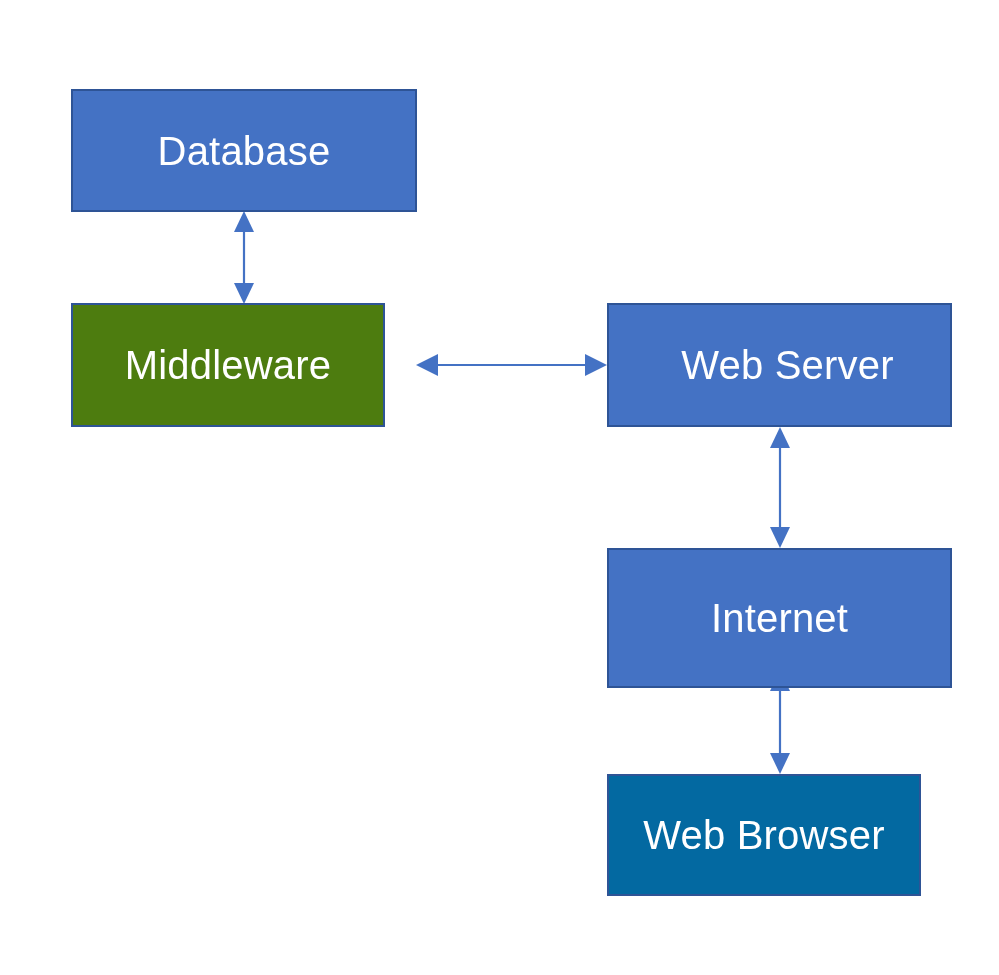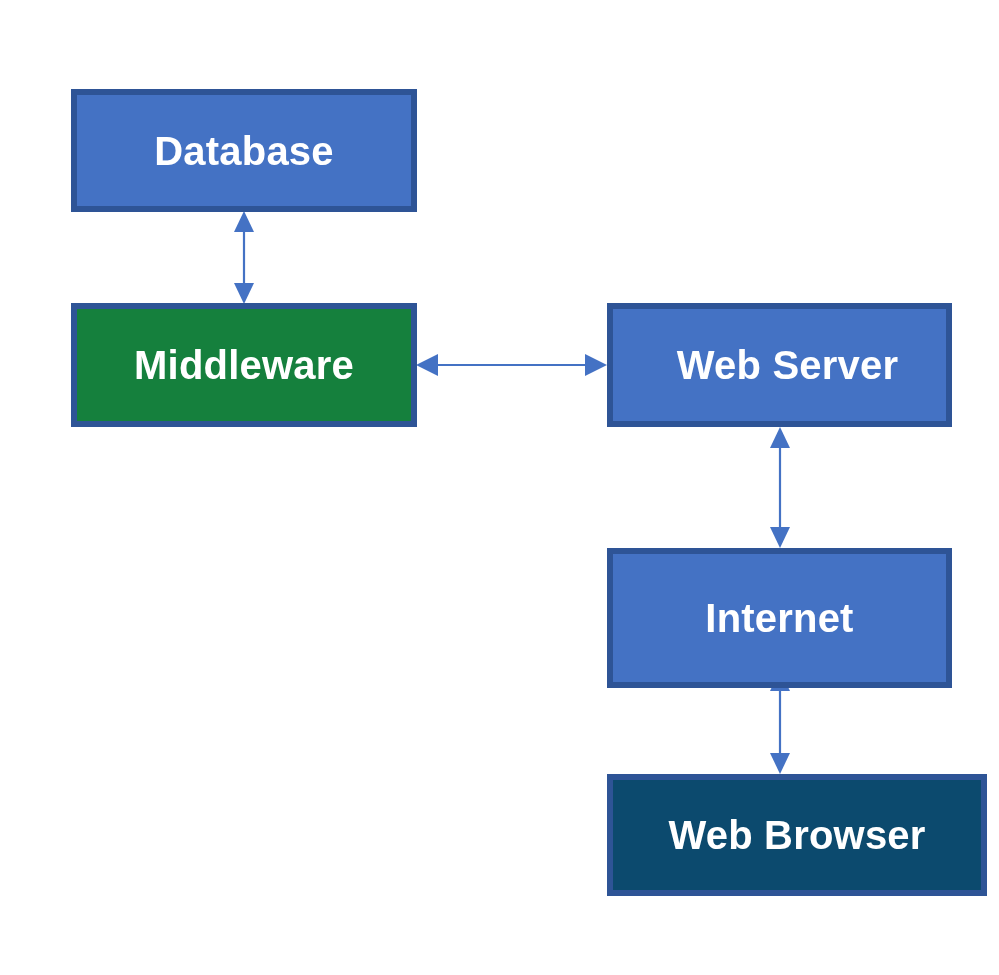--- a/index.html
+++ b/index.html
@@ -14,28 +14,28 @@
     position: relative;
     width: 999px;
     height: 975px;
     background: #ffffff;
     overflow: hidden;
   }
   .node {
     position: absolute;
     box-sizing: border-box;
     background: #4472C4;
-    border: 6px solid #14532d;
+    border: 2px solid #14532d;
     display: flex;
     align-items: center;
     justify-content: center;
     color: #ffffff;
     font-family: "Liberation Sans", sans-serif;
     font-size: 40px;
-    font-weight: 700;
+    font-weight: 400;
     line-height: 1.1;
     letter-spacing: 0.2px;
     white-space: nowrap;
     user-select: none;
   }
   .edge-layer {
     position: absolute;
     left: 0;
     top: 0;
     width: 999px;
@@ -71,26 +71,26 @@
     <g>
       <line x1="780" y1="677" x2="780" y2="768" stroke="#4472C4" stroke-width="2.2"></line>
       <polygon points="780,670 770,691 790,691" fill="#4472C4"></polygon>
       <polygon points="780,774 770,753 790,753" fill="#4472C4"></polygon>
     </g>
   </svg>
 
   <div class="node" id="node-database" style="left: 71px; top: 89px; width: 346px; height: 123px; background: rgb(68, 114, 196); border-color: rgb(46, 84, 150); color: rgb(255, 255, 255); font-size: 40px;">
       <span>Database</span>
     </div>
-  <div class="node" id="node-middleware" style="left: 71px; top: 303px; width: 346px; height: 124px; background: #15803d; border-color: rgb(46, 84, 150); color: rgb(255, 255, 255); font-size: 40px;">
+  <div class="node" id="node-middleware" style="left: 71px; top: 303px; width: 314px; height: 124px; background: #4d7c0f; border-color: rgb(46, 84, 150); color: rgb(255, 255, 255); font-size: 40px;">
       <span>Middleware</span>
     </div>
   <div class="node" id="node-web-server" style="left: 607px; top: 303px; width: 345px; height: 124px; background: rgb(68, 114, 196); border-color: rgb(46, 84, 150); color: rgb(255, 255, 255); font-size: 40px; padding-left: 16px;">
       <span>Web Server</span>
     </div>
   <div class="node" id="node-internet" style="left: 607px; top: 548px; width: 345px; height: 140px; background: rgb(68, 114, 196); border-color: rgb(46, 84, 150); color: rgb(255, 255, 255); font-size: 40px;">
       <span>Internet</span>
     </div>
-  <div class="node" id="node-web-browser" style="left: 607px; top: 774px; width: 380px; height: 122px; background: #0c4a6e; border-color: rgb(46, 84, 150); color: rgb(255, 255, 255); font-size: 40px;">
+  <div class="node" id="node-web-browser" style="left: 607px; top: 774px; width: 314px; height: 122px; background: #0369a1; border-color: rgb(46, 84, 150); color: rgb(255, 255, 255); font-size: 40px;">
       <span>Web Browser</span>
     </div>
 
 </div>
 
 </body></html>

